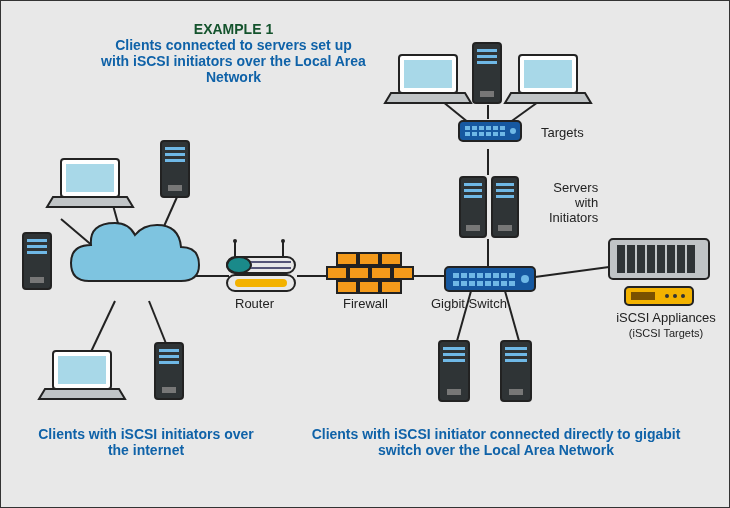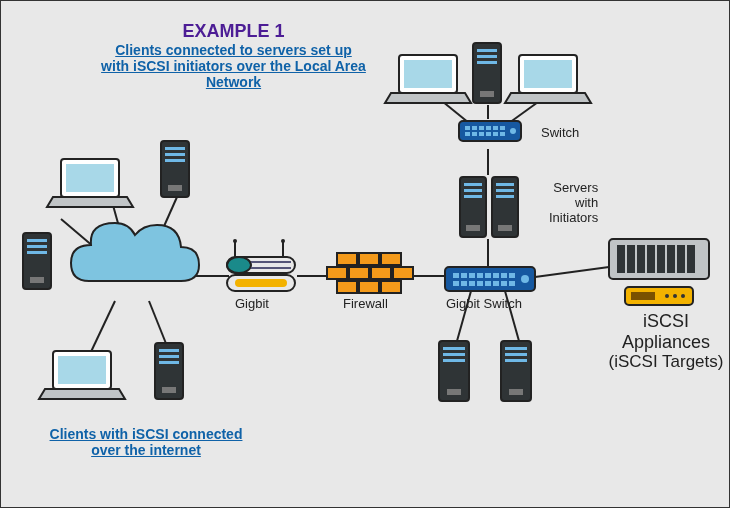--- a/index.html
+++ b/index.html
@@ -15,28 +15,27 @@
   }
   .label {
     position: absolute;
     font-size: 13px;
     color: #222;
     text-align: center;
     line-height: 1.15;
   }
   .example-title {
     font-weight: 700;
-    color: #4c1d95;
-    font-size: 18px;
+    color: #14532d;
+    font-size: 14px;
   }
   .example-sub {
     font-weight: 700;
     color: #0f62a8;
     font-size: 14px;
-    text-decoration: underline;
   }
   svg.canvas {
     position: absolute;
     left: 0; top: 0;
     width: 728px; height: 506px;
     pointer-events: none;
   }
   .dev-stroke { stroke: #222; stroke-width: 2; }
   .screen { fill: #a8d8e8; }
   .dark { fill: #2f3436; }
@@ -51,37 +50,38 @@
 </style>
 </head>
 <body>
 
 <div class="label" style="left:100px; top:20px; width:265px;">
   <div class="example-title">EXAMPLE 1</div>
   <div class="example-sub">Clients connected to servers set up with iSCSI initiators over the Local Area Network</div>
 </div>
 
 <div class="label" style="left:35px; top:425px; width:220px;">
-  <div class="example-sub">Clients with iSCSI  connected over the internet</div>
+  <div class="example-sub">Clients with iSCSI  initiators over the internet</div>
 </div>
 
 <div class="label" style="left:310px; top:425px; width:370px;">
+  <div class="example-sub">Clients with iSCSI initiator connected directly to gigabit switch over the Local Area Network</div>
 </div>
 
 <div class="label" style="left:108px; top:266px; font-size:16px; color:#0d4c80; font-weight:600;">Internet</div>
-<div class="label" style="left:234px; top:296px;">Gigbit</div>
+<div class="label" style="left:234px; top:296px;">Router</div>
 <div class="label" style="left:342px; top:296px;">Firewall</div>
-<div class="label" style="left:445px; top:296px;">Gigbit Switch</div>
-<div class="label" style="left:540px; top:125px;">Switch</div>
+<div class="label" style="left:430px; top:296px;">Gigbit Switch</div>
+<div class="label" style="left:540px; top:125px;">Targets</div>
 <div class="label" style="left:548px; top:180px; text-align:right; white-space:pre;">Servers
 with
 Initiators</div>
 <div class="label" style="left:605px; top:310px; width:120px;">
-  <span style="font-size:18px;">iSCSI Appliances</span><br>
-  <span style="font-size:17px;">(iSCSI Targets)</span>
+  <span style="font-size:13px;">iSCSI Appliances</span><br>
+  <span style="font-size:11px;">(iSCSI Targets)</span>
 </div>
 
 <svg class="canvas" viewBox="0 0 728 506">
 
   <g>
 
     <line class="link" x1="60" y1="218" x2="100" y2="252"></line>
     <line class="link" x1="108" y1="190" x2="122" y2="240"></line>
     <line class="link" x1="176" y1="196" x2="152" y2="250"></line>
     <line class="link" x1="88" y1="355" x2="114" y2="300"></line>

